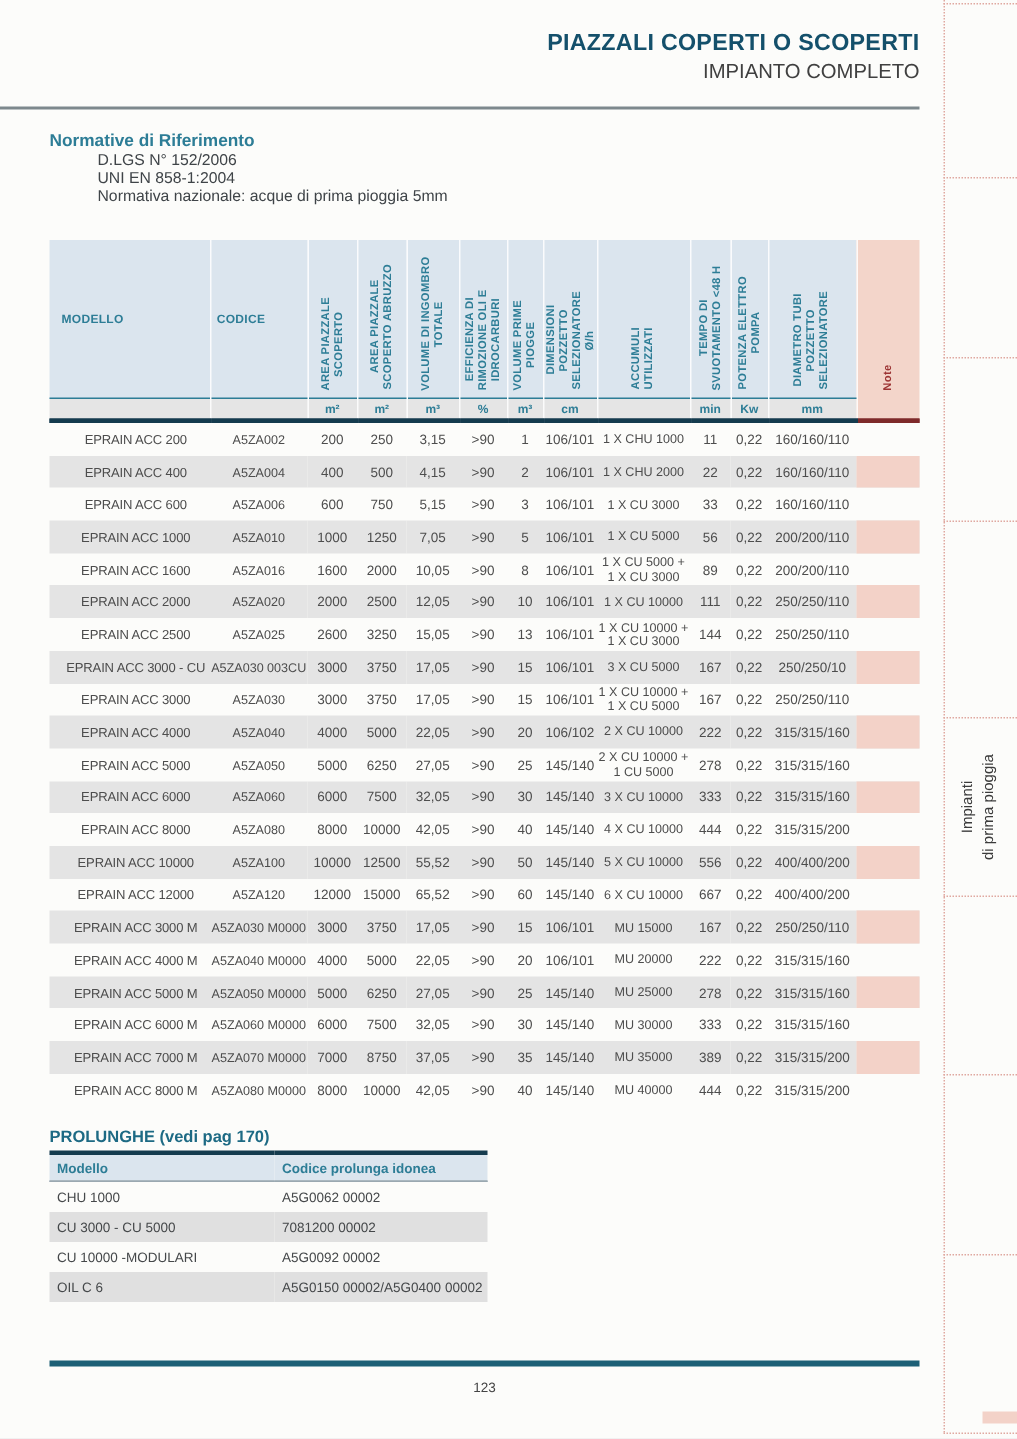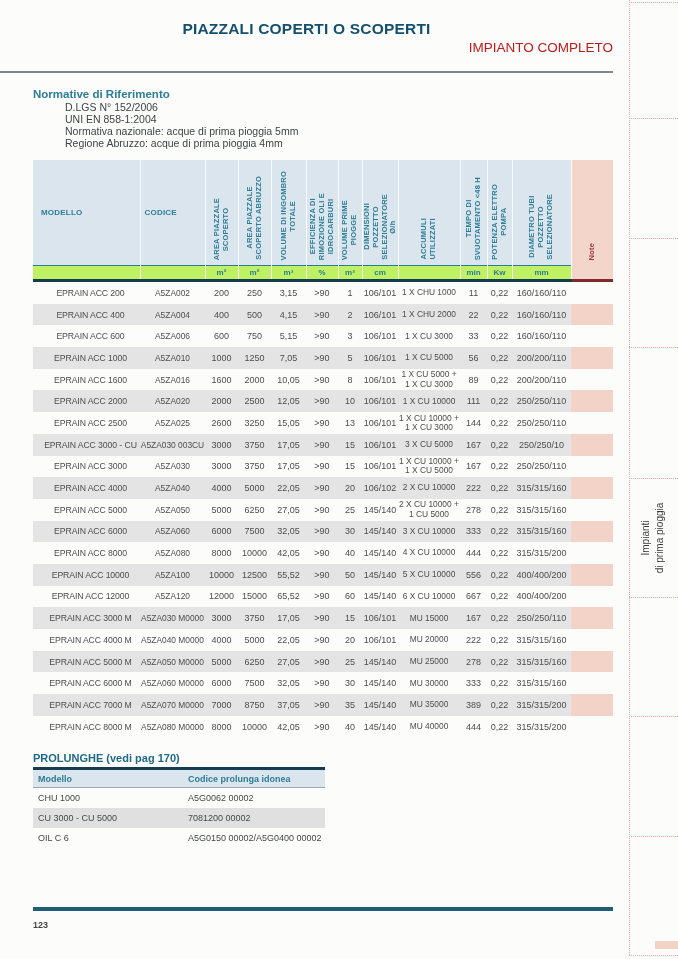--- a/index.html
+++ b/index.html
@@ -1,58 +1,58 @@
 <!DOCTYPE html>
 <html><head>
 <meta charset="utf-8">
 <style>
   html,body{margin:0;padding:0;background:#e9e9e9;}
   .page{position:relative;width:678px;height:959px;background:#fcfcfa;font-family:"Liberation Sans",sans-serif;overflow:hidden;margin:0 auto;}
 
   
   .hdr{position:absolute;top:20px;left:0;width:613px;text-align:right;}
-  .hdr .title{font-size:15.5px;font-weight:bold;color:#14506b;letter-spacing:.2px;text-align:center;}
-  .hdr .subtitle{font-size:13.5px;color:#b91c1c;margin-top:2px;}
+  .hdr .title{font-size:15.5px;font-weight:bold;color:#14506b;letter-spacing:.2px;}
+  .hdr .subtitle{font-size:13.5px;color:#404040;margin-top:2px;}
   .hdr-rule{position:absolute;top:71px;left:0;width:613px;border-top:2px solid #7d888d;}
 
   
   .norm{position:absolute;top:88px;left:33px;width:400px;}
   .norm .ntitle{font-size:11.5px;font-weight:bold;color:#2d7d96;margin-bottom:1px;}
   .norm .nline{font-size:10.5px;color:#3f4448;line-height:12px;margin-left:32px;}
 
   
   .maintbl{position:absolute;top:160px;left:33px;border-collapse:collapse;table-layout:fixed;width:580px;}
   .maintbl th,.maintbl td{padding:0;margin:0;}
   .head-row th{background:#dbe5ee;height:105px;vertical-align:bottom;border-right:1px solid rgba(255,255,255,.85);}
   .head-row th.h-note{background:#f3d5ca;border-right:none;}
   .h-mod,.h-cod{vertical-align:middle !important;text-align:left;font-size:8px;color:#2d7d96;font-weight:bold;letter-spacing:.2px;}
   .h-mod{padding-left:8px !important;}
   .h-cod{padding-left:4px !important;}
   .rot{writing-mode:vertical-rl;transform:rotate(180deg);white-space:pre-line;font-size:7.5px;line-height:8.8px;font-weight:bold;color:#2d7d96;margin:0 auto;padding-top:5px;letter-spacing:.2px;}
   .h-note .rot{color:#9c3434;}
-  .unit-row td{background:#bef264;height:13px;font-size:8px;font-weight:bold;color:#2d7d96;text-align:center;border-top:1px solid #2d7d96;border-bottom:3px solid #143b4e;border-right:1px solid rgba(255,255,255,.85);}
+  .unit-row td{background:#e5e5e5;height:13px;font-size:8px;font-weight:bold;color:#2d7d96;text-align:center;border-top:1px solid #2d7d96;border-bottom:3px solid #143b4e;border-right:1px solid rgba(255,255,255,.85);}
   .unit-row td.u-note{background:#f3d5ca;border-top:none;border-bottom:3px solid #7e2a2a;border-right:none;}
   .maintbl tbody td{height:21.7px;font-size:9px;color:#4d4d4d;text-align:center;vertical-align:middle;}
   .maintbl tbody tr:nth-child(even){background:#e4e4e4;}
   .maintbl tbody tr:nth-child(even) .c-note{background:#f3d2c8;}
   .c-mod{text-align:center;font-weight:normal;color:#3a3a3a;padding-left:8px !important;font-size:8.7px !important;letter-spacing:-.1px;}
   .c-cod{font-size:8.4px !important;}
   .c-acc{font-size:8.4px !important;line-height:9.3px;white-space:pre-line;}
 
   
   .prol{position:absolute;top:752px;left:33px;width:292px;}
   .prol .ptitle{font-size:11px;font-weight:bold;color:#1d6a84;margin-bottom:3px;}
   .proltbl{border-collapse:collapse;table-layout:fixed;width:292px;border-top:3px solid #143b4e;}
   .proltbl th{background:#dbe5ee;font-size:9px;font-weight:bold;color:#2d7d96;text-align:left;height:17px;padding:0 0 0 5px;border-bottom:1px solid #9aa8b0;}
   .proltbl td{font-size:9px;color:#45484a;height:20px;padding:0 0 0 5px;vertical-align:middle;}
   .proltbl tbody tr:nth-child(even){background:#e0e0e0;}
 
   
   .foot-rule{position:absolute;top:907px;left:33px;width:580px;height:4px;background:#1d6076;}
-  .page-num{position:absolute;top:920px;left:33px;width:580px;font-size:9px;font-weight:bold;color:#444;}
+  .page-num{position:absolute;top:920px;left:33px;width:580px;text-align:center;font-size:9px;font-weight:normal;color:#444;}
 
   
   .vtrim{position:absolute;left:629px;top:0;height:955px;border-left:1px dotted #dfa8a0;}
   .htrim{position:absolute;left:629px;width:49px;border-top:1px dotted #dfa8a0;}
   .side-tab{position:absolute;left:629px;top:478px;width:49px;height:119px;}
   .side-tab .rot-box{position:absolute;left:-30.5px;top:44.5px;width:110px;height:30px;transform:rotate(-90deg);text-align:center;font-size:10px;line-height:14px;color:#3b3b3b;}
   .corner-block{position:absolute;left:655px;top:941px;width:23px;height:8px;background:#f3d2c8;}
 </style>
 </head>
 <body>
@@ -65,21 +65,20 @@
   </div>
   <div class="hdr-rule"></div>
 
   <div class="norm">
     <div class="ntitle">Normative di Riferimento</div>
     <div>
 
     <div class="nline">D.LGS N° 152/2006</div>
         <div class="nline">UNI EN 858-1:2004</div>
         <div class="nline">Normativa nazionale: acque di prima pioggia 5mm</div>
-        <div class="nline">Regione Abruzzo: acque di prima pioggia 4mm</div>
       </div>
   </div>
 
   <table class="maintbl">
     <colgroup>
       <col style="width:107px">
         <col style="width:65px">
         <col style="width:33px">
         <col style="width:33px">
       <col style="width:35px">
@@ -501,20 +500,24 @@
 
       <tr>
           <td>CHU 1000</td>
           <td>A5G0062 00002</td>
         </tr>
           <tr>
           <td>CU 3000 - CU 5000</td>
           <td>7081200 00002</td>
         </tr>
           <tr>
+          <td>CU 10000 -MODULARI</td>
+          <td>A5G0092 00002</td>
+        </tr>
+          <tr>
           <td>OIL C 6</td>
           <td>A5G0150 00002/A5G0400 00002</td>
         </tr>
         </tbody>
     </table>
   </div>
 
   <div class="foot-rule"></div>
   <div class="page-num">123</div>
 

